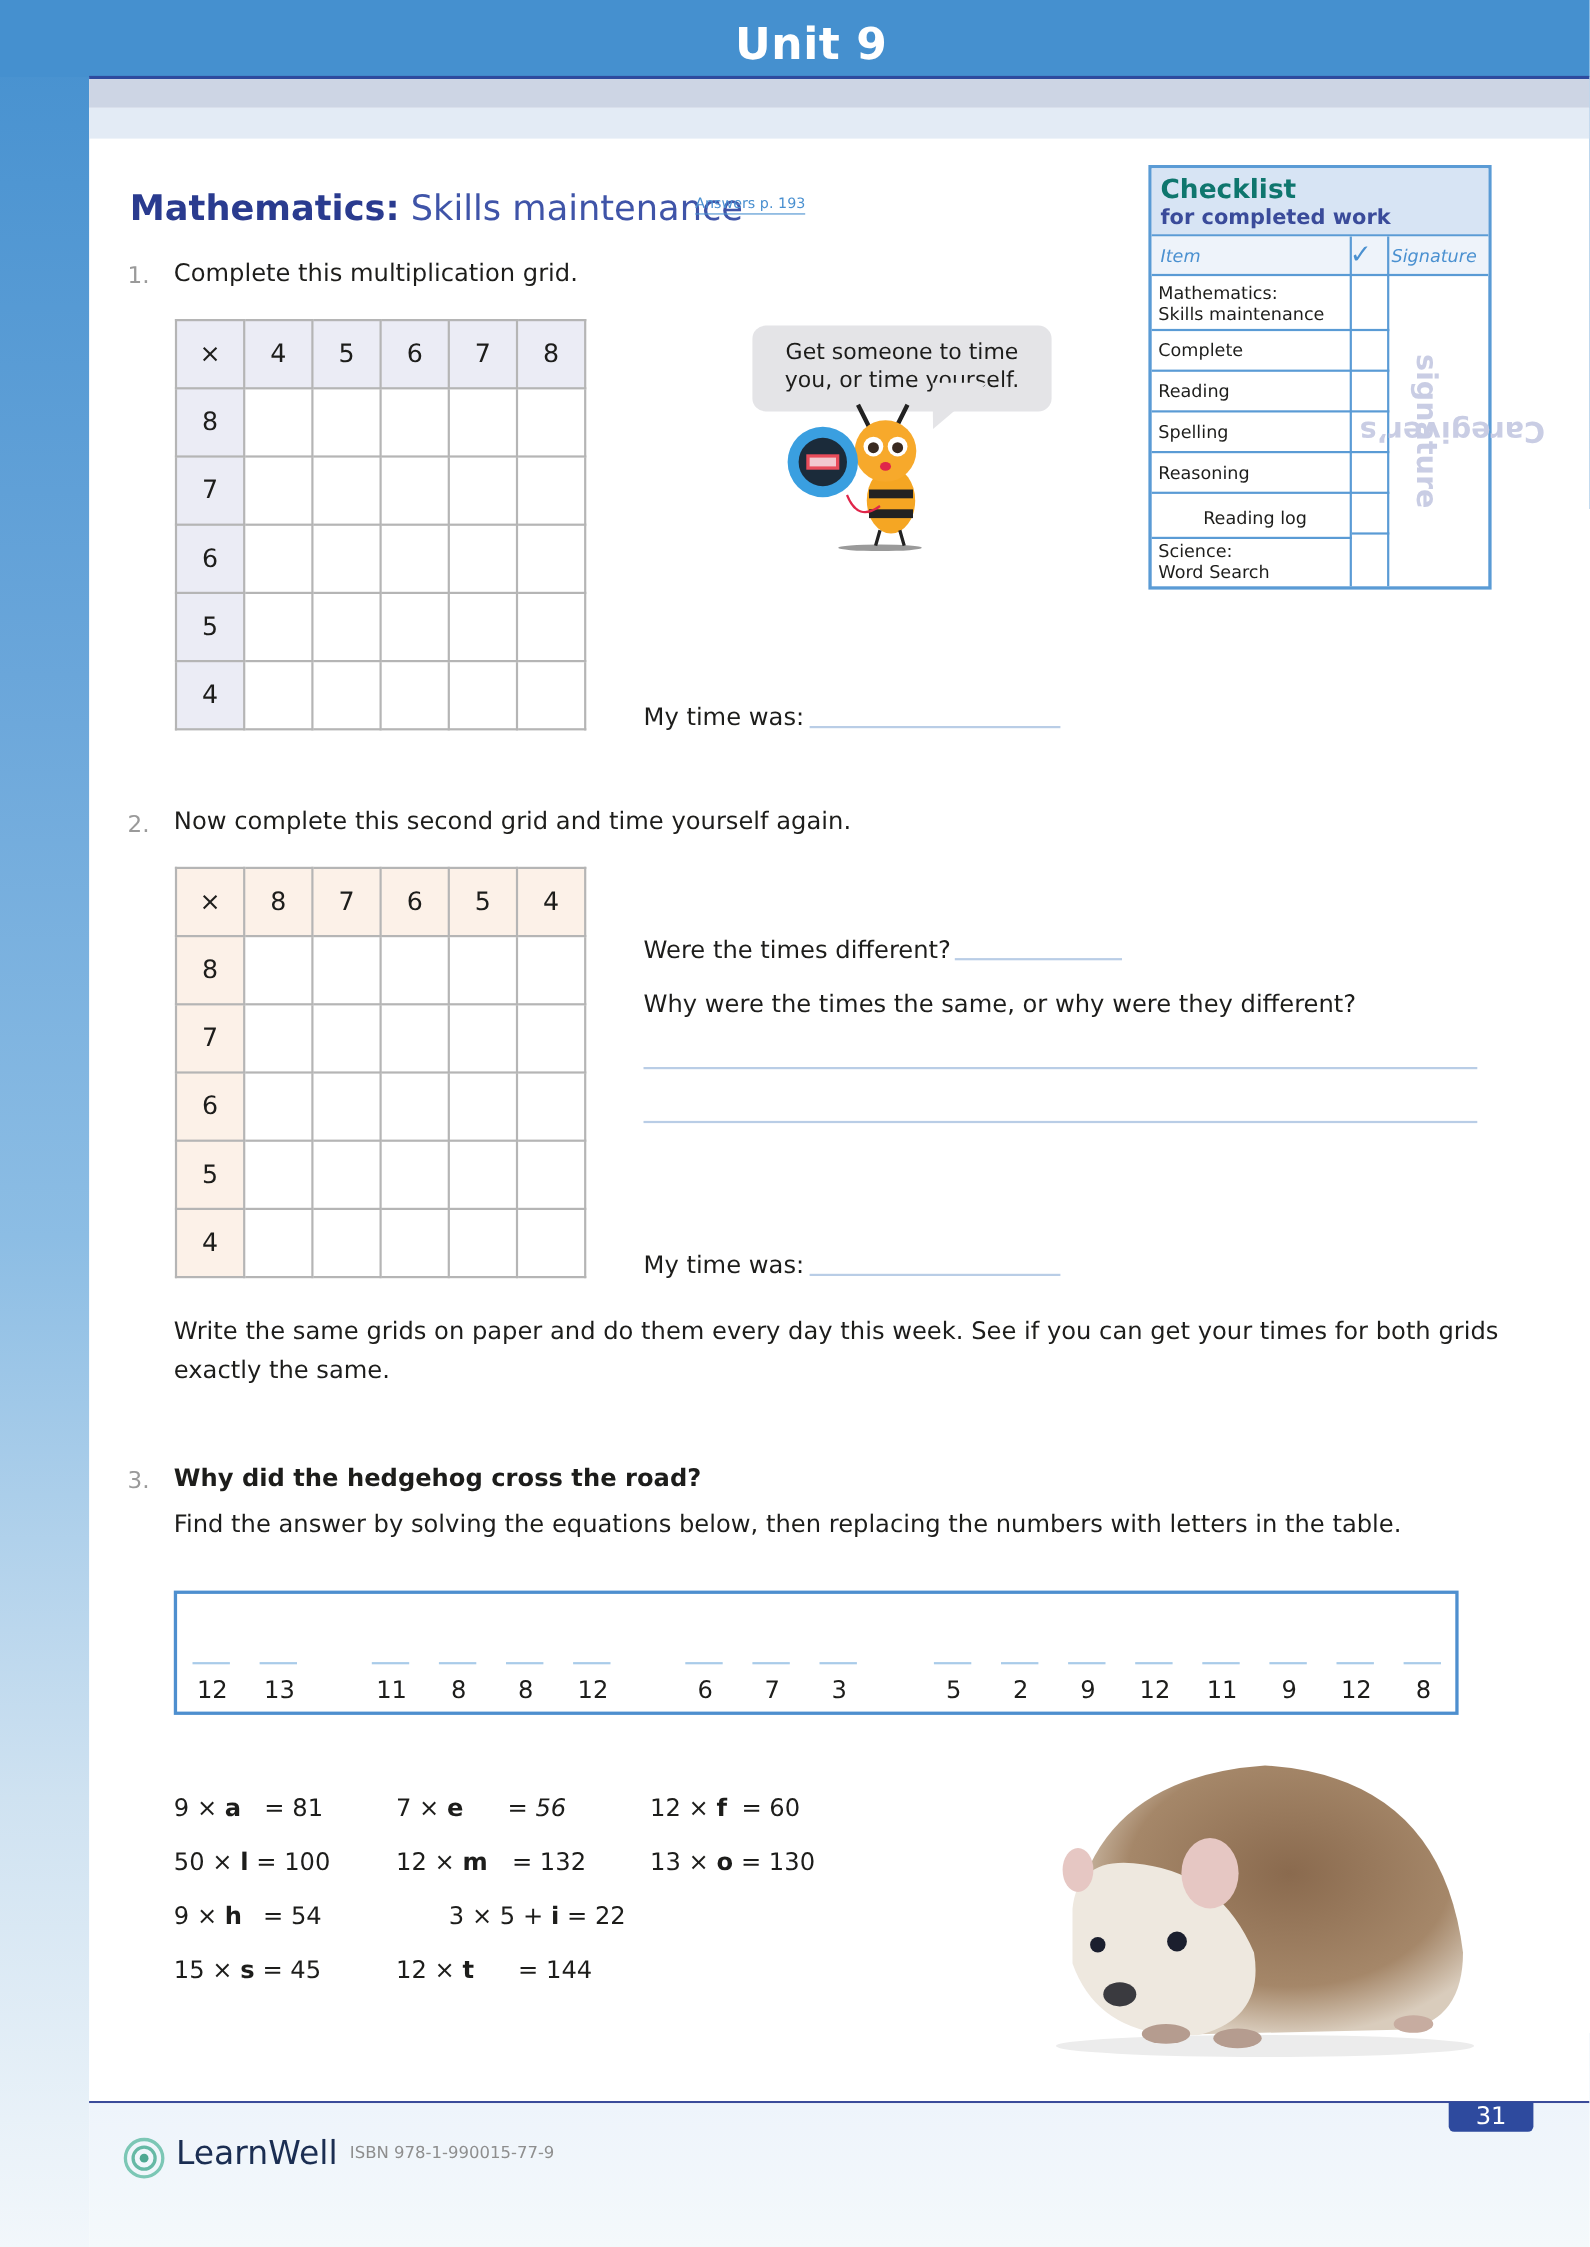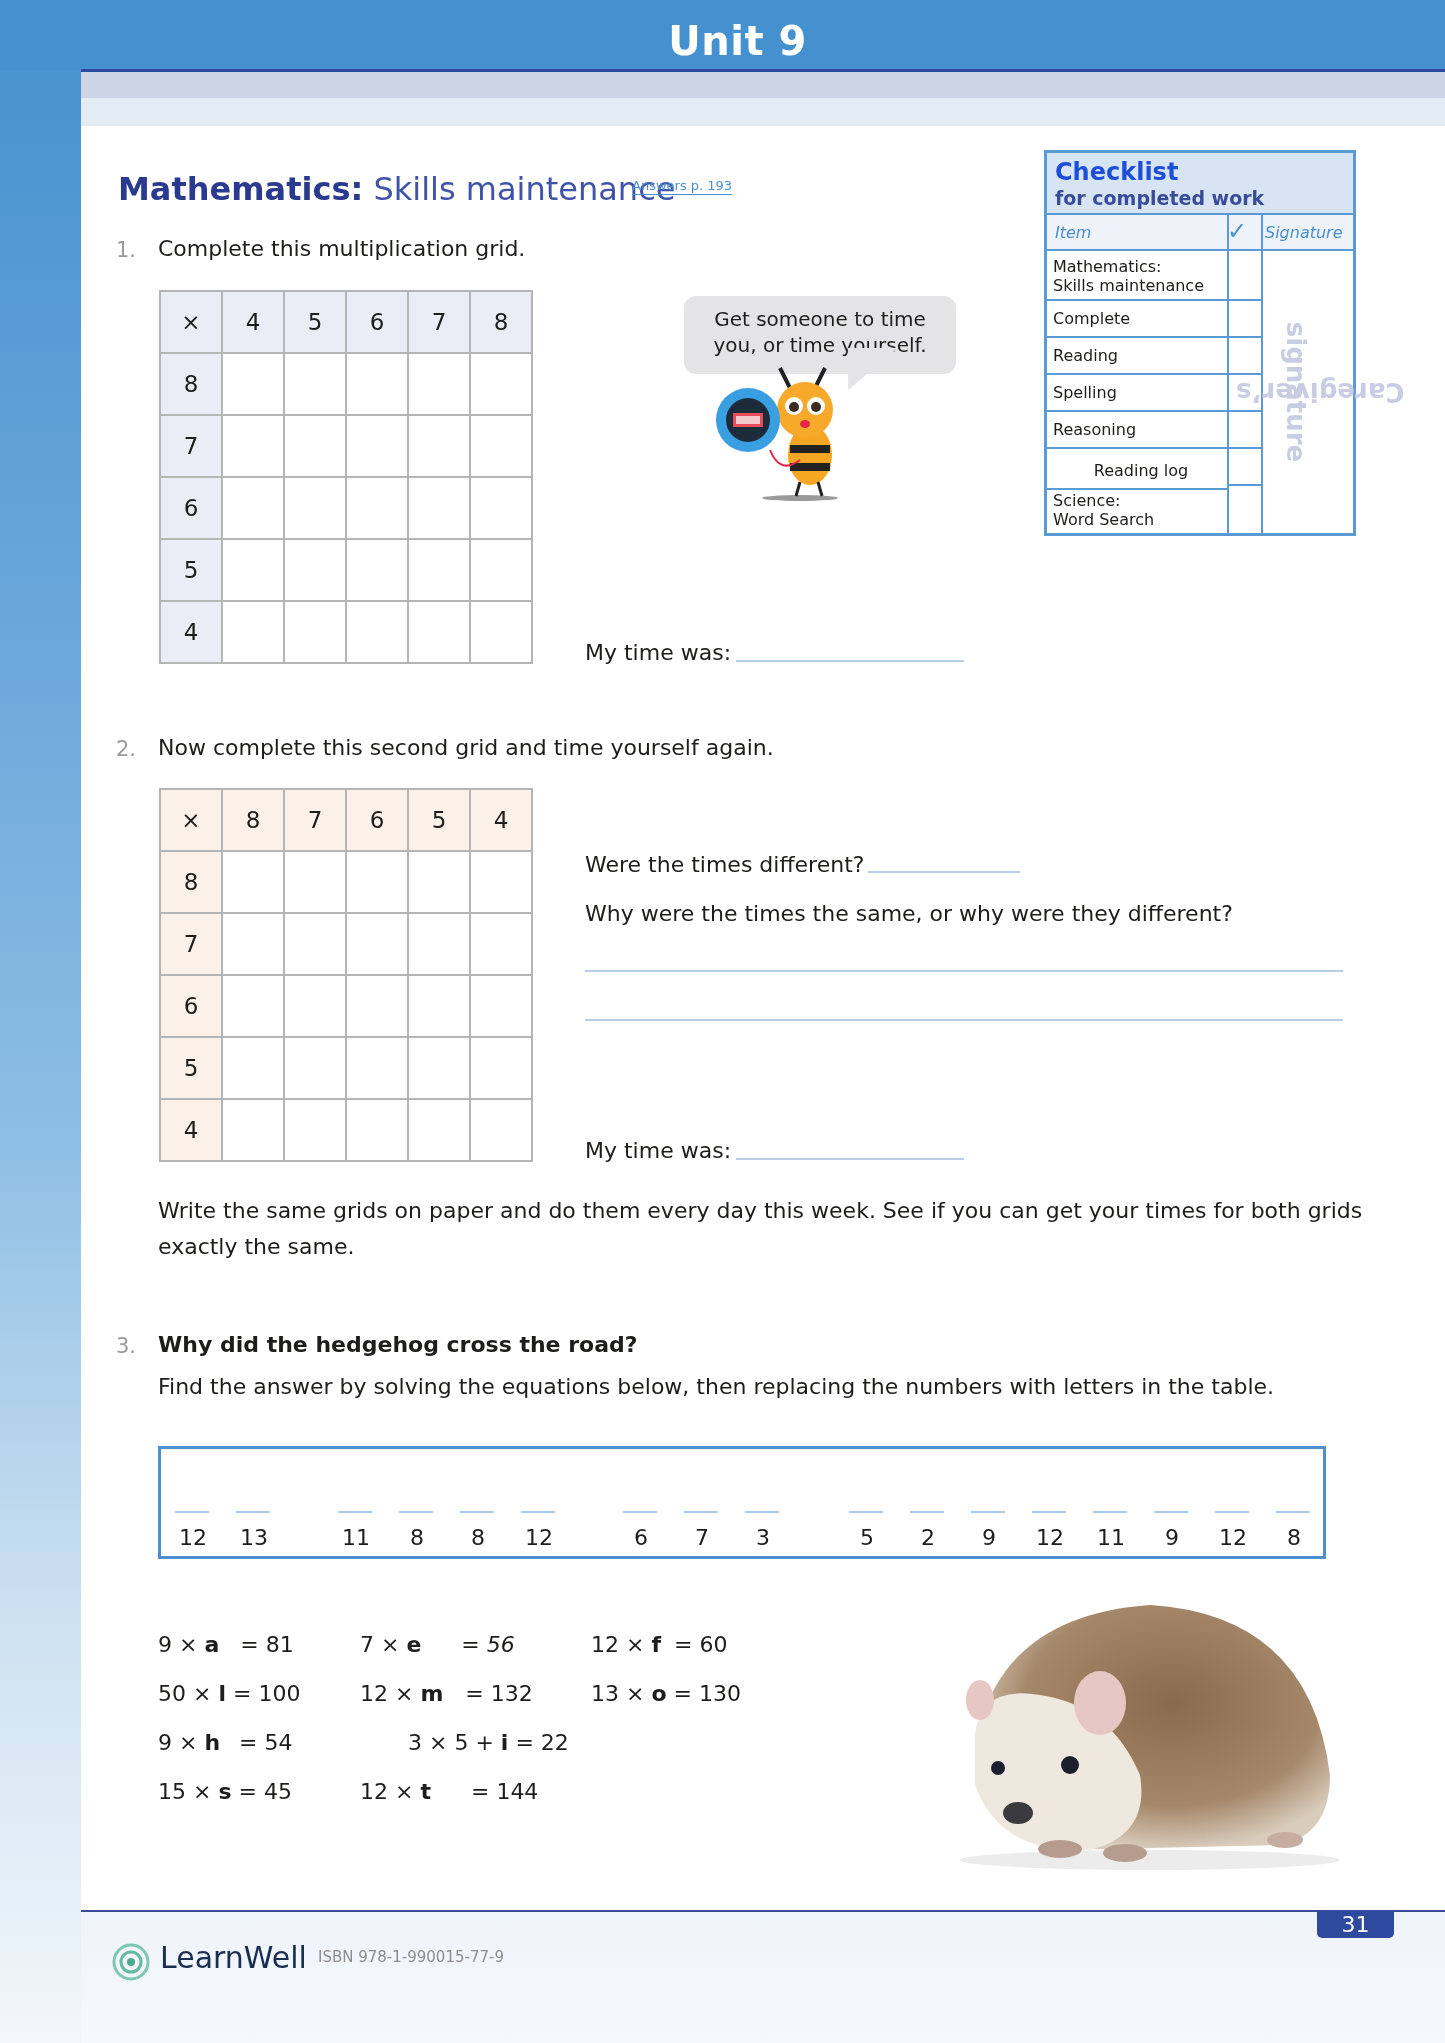--- a/index.html
+++ b/index.html
@@ -59,21 +59,21 @@
       border-top: 42px solid #e4e4e7; transform: skewX(-25deg);
     }
 
     .blank-line { position: absolute; height: 2px; background: #b9cde6; }
 
     .checklist {
       left: 1044px; top: 150px; width: 312px; height: 386px;
       border: 3px solid #5a9bd5; background: #ffffff;
     }
     .cl-head { position: absolute; left: 0; top: 0; width: 306px; height: 62px; background: #d7e4f4; border-bottom: 2px solid #5a9bd5; }
-    .cl-title { position: absolute; left: 8px; top: 5px; font-size: 24px; color: #1d4ed8; font-weight: bold; }
+    .cl-title { position: absolute; left: 8px; top: 5px; font-size: 24px; color: #0f766e; font-weight: bold; }
     .cl-sub { position: absolute; left: 8px; top: 34px; font-size: 19px; color: #3a4b9a; font-weight: bold; }
     .cl-colhead { position: absolute; left: 0; top: 62px; width: 306px; height: 36px; background: #eef3fa; border-bottom: 2px solid #5a9bd5; }
     .cl-item-h { position: absolute; left: 8px; top: 8px; font-size: 16px; font-style: italic; color: #4a90d0; }
     .cl-check-h { position: absolute; left: 180px; top: 2px; font-size: 24px; color: #4a90d0; }
     .cl-sig-h { position: absolute; left: 218px; top: 8px; font-size: 16px; font-style: italic; color: #4a90d0; }
     .cl-vline { position: absolute; width: 2px; background: #5a9bd5; }
     .cl-row { position: absolute; left: 0; width: 182px; border-bottom: 2px solid #5a9bd5; font-size: 16px; line-height: 19px; padding-left: 6px; color: #1d1d1b; }
     .cl-checkcell { position: absolute; left: 182px; width: 34px; border-bottom: 2px solid #5a9bd5; }
     .cl-sig-vert {
       position: absolute; left: 216px; top: 98px; width: 90px; height: 282px;

